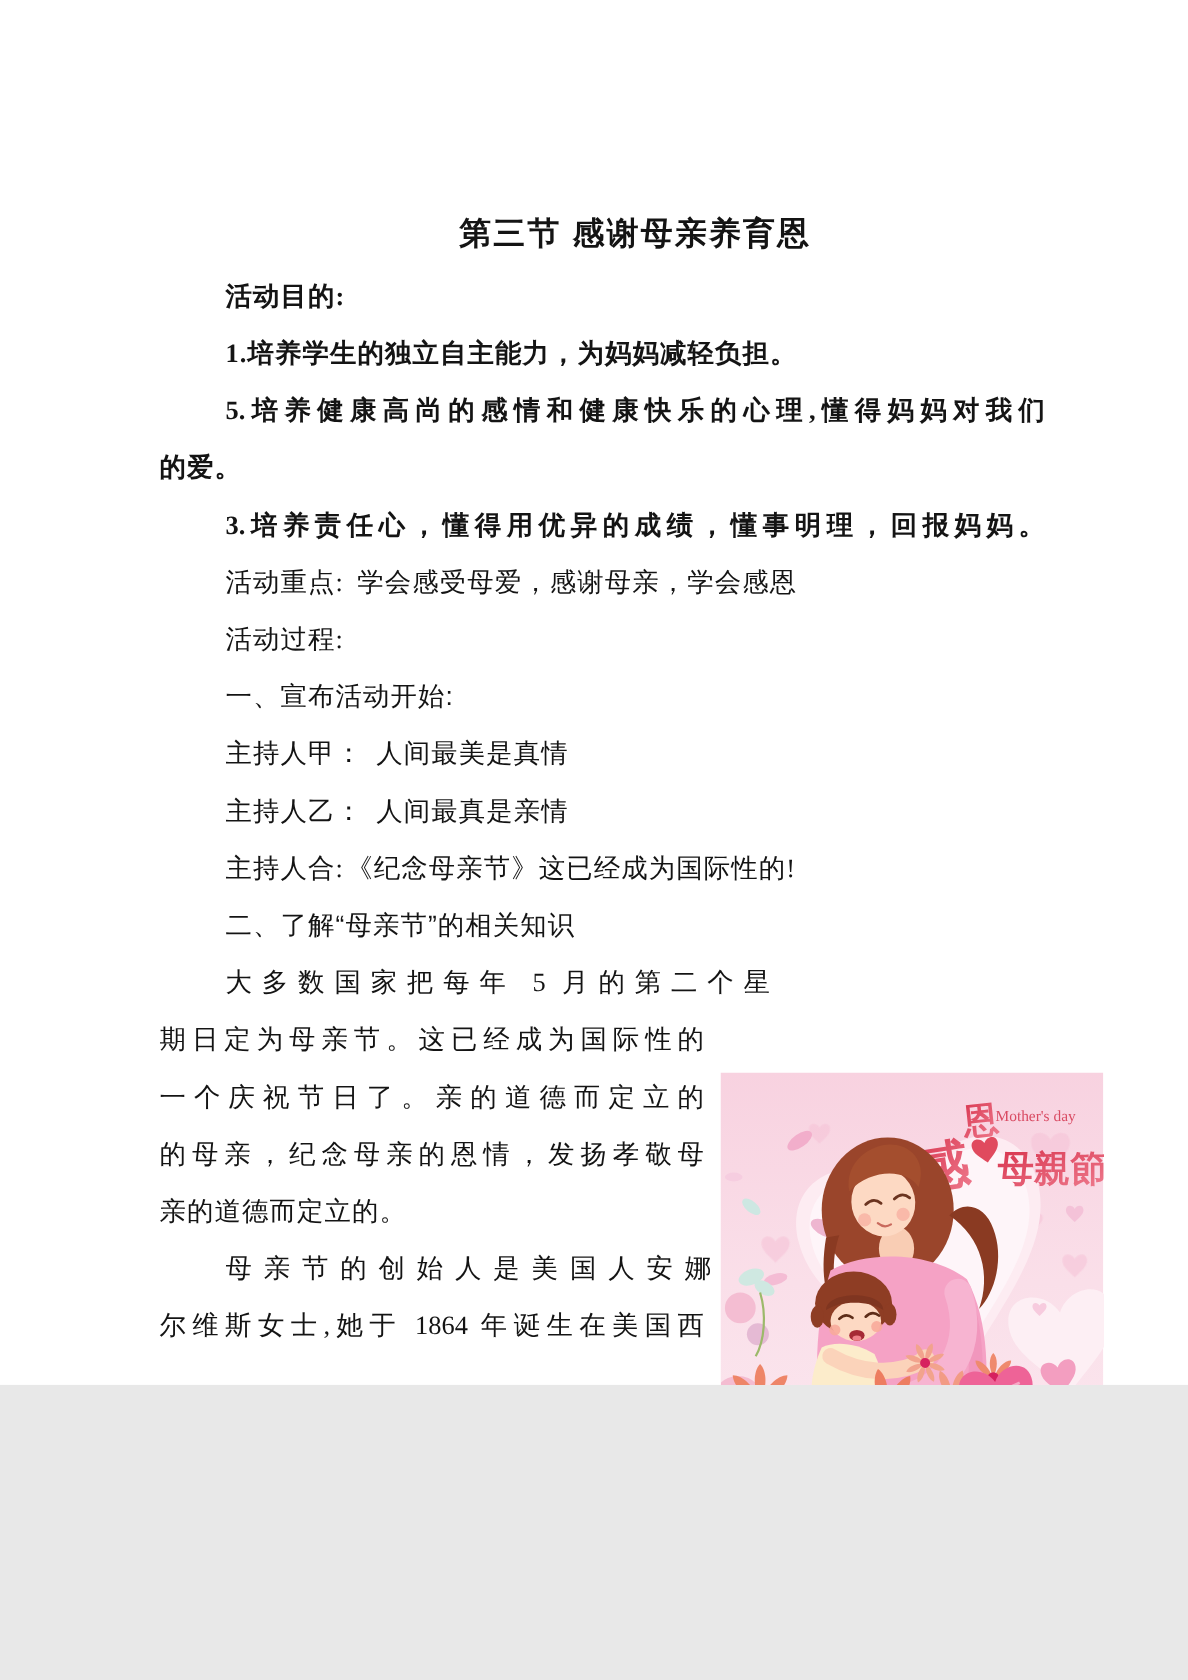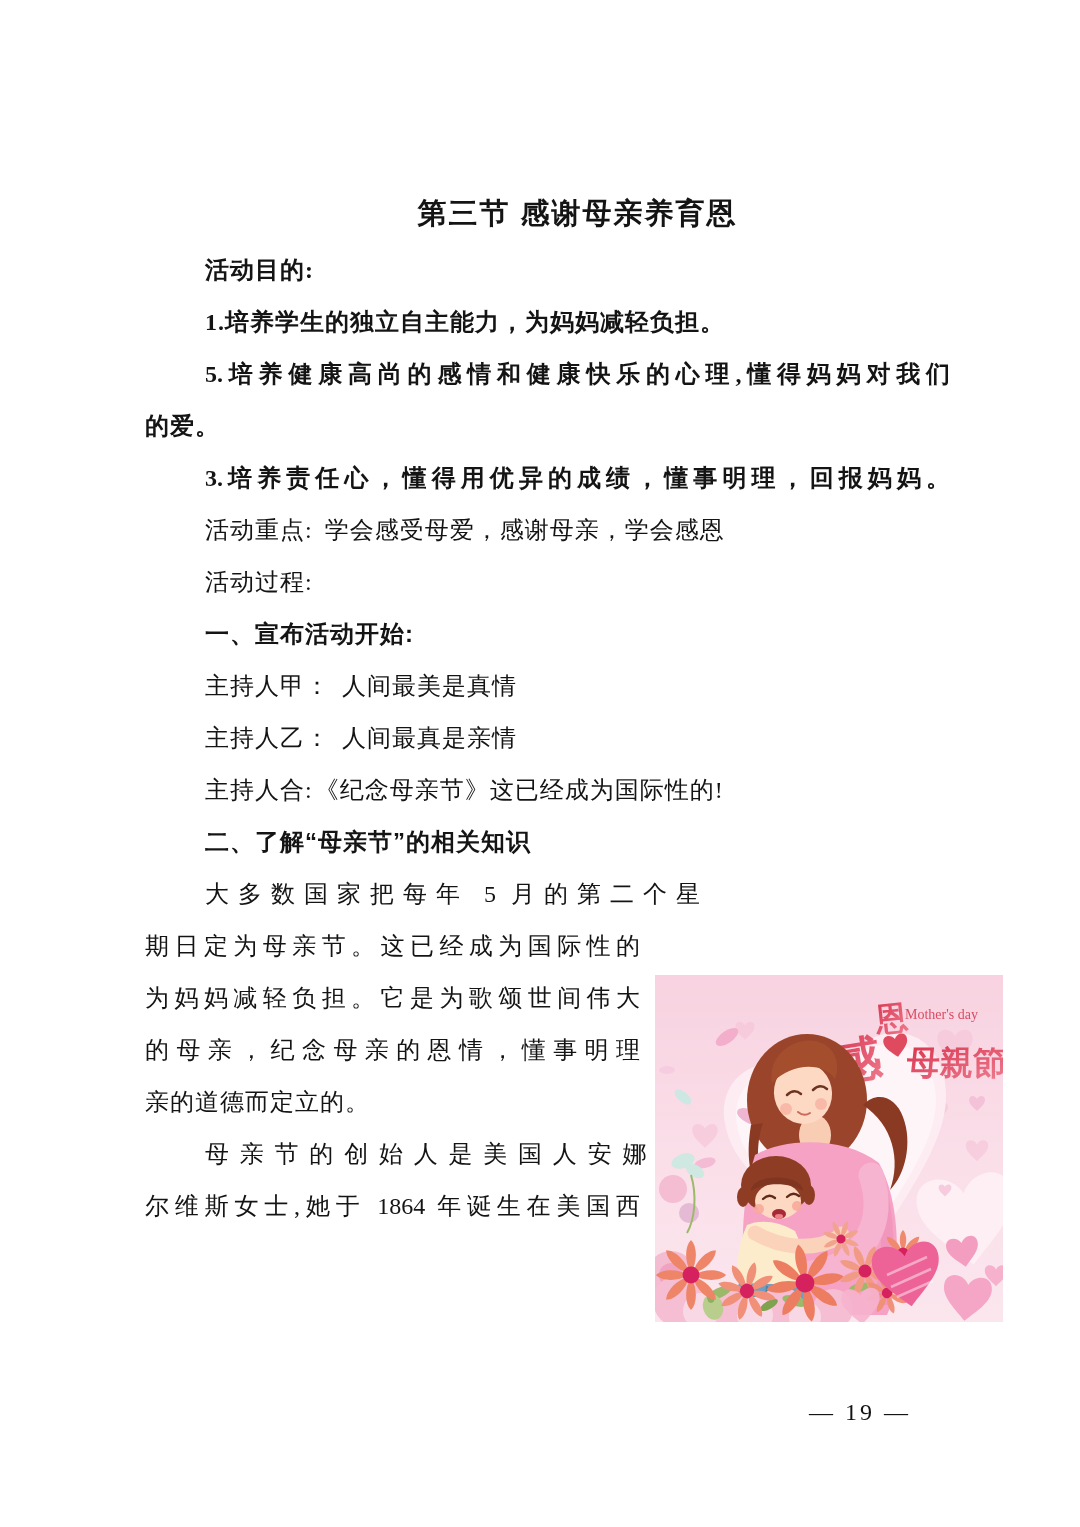--- a/index.html
+++ b/index.html
@@ -1,28 +1,28 @@
 <!DOCTYPE html>
 <html><head>
 <meta charset="utf-8">
 <style>
   html,body { margin:0; padding:0; background:#e8e8e8; }
   .page {
-    position:relative; width:1080px; height:1527px; margin:0 auto;
+    position:relative; width:1080px; height:1259px; margin:0 auto;
     background:#ffffff; overflow:hidden;
     font-family:"Liberation Serif", serif; color:#141414;
   }
   .content { position:absolute; left:145px; top:182px; width:805px; }
   .line { font-size:24px; line-height:52px; letter-spacing:1px; white-space:nowrap; }
   .title {
     font-size:29px; line-height:62px; font-weight:700; text-align:center;
     margin-left:60px; letter-spacing:2px; white-space:nowrap;
     font-family:"Liberation Sans", sans-serif;
   }
-  .hei { font-family:"Liberation Sans", sans-serif; font-weight:700; }
+  .hei { font-family:"Liberation Sans", sans-serif; font-weight:400; }
   .bold { font-weight:700; }
   .indent { padding-left:60px; }
   .fill {
     white-space:normal; letter-spacing:normal;
     text-align:justify; text-align-last:justify; text-justify:inter-character;
   }
   .narrow { width:495px; }
   .speaker { margin-right:12px; }
   .dialogue .line:last-child .speaker { margin-right:2px; }
   .focus-label { font-weight:400; margin-right:12px; }
@@ -68,22 +68,22 @@
       </div>
       <div class="line indent">
         <span class="speaker">主持人合:</span><span>《纪念母亲节》这已经成为国际性的!</span>
       </div>
     </div>
 
     <div class="line hei indent">二、了解“母亲节”的相关知识</div>
 
     <div class="line narrow indent fill">大多数国家把每年 5 月的第二个星</div>
     <div class="line narrow fill">期日定为母亲节。这已经成为国际性的</div>
-    <div class="line narrow fill">为妈妈减轻负担。它是为歌颂世间伟大</div>
-    <div class="line narrow fill">的母亲，纪念母亲的恩情，懂事明理</div>
+    <div class="line narrow fill">一个庆祝节日了。亲的道德而定立的</div>
+    <div class="line narrow fill">的母亲，纪念母亲的恩情，发扬孝敬母</div>
     <div class="line narrow">亲的道德而定立的。</div>
 
     <div class="line narrow indent fill">母亲节的创始人是美国人安娜·查</div>
     <div class="line narrow fill">尔维斯女士,她于 1864 年诞生在美国西</div>
 
   </div>
 
   <div class="illustration">
     <svg viewBox="0 0 348 347" xmlns="http://www.w3.org/2000/svg">
       <defs>

